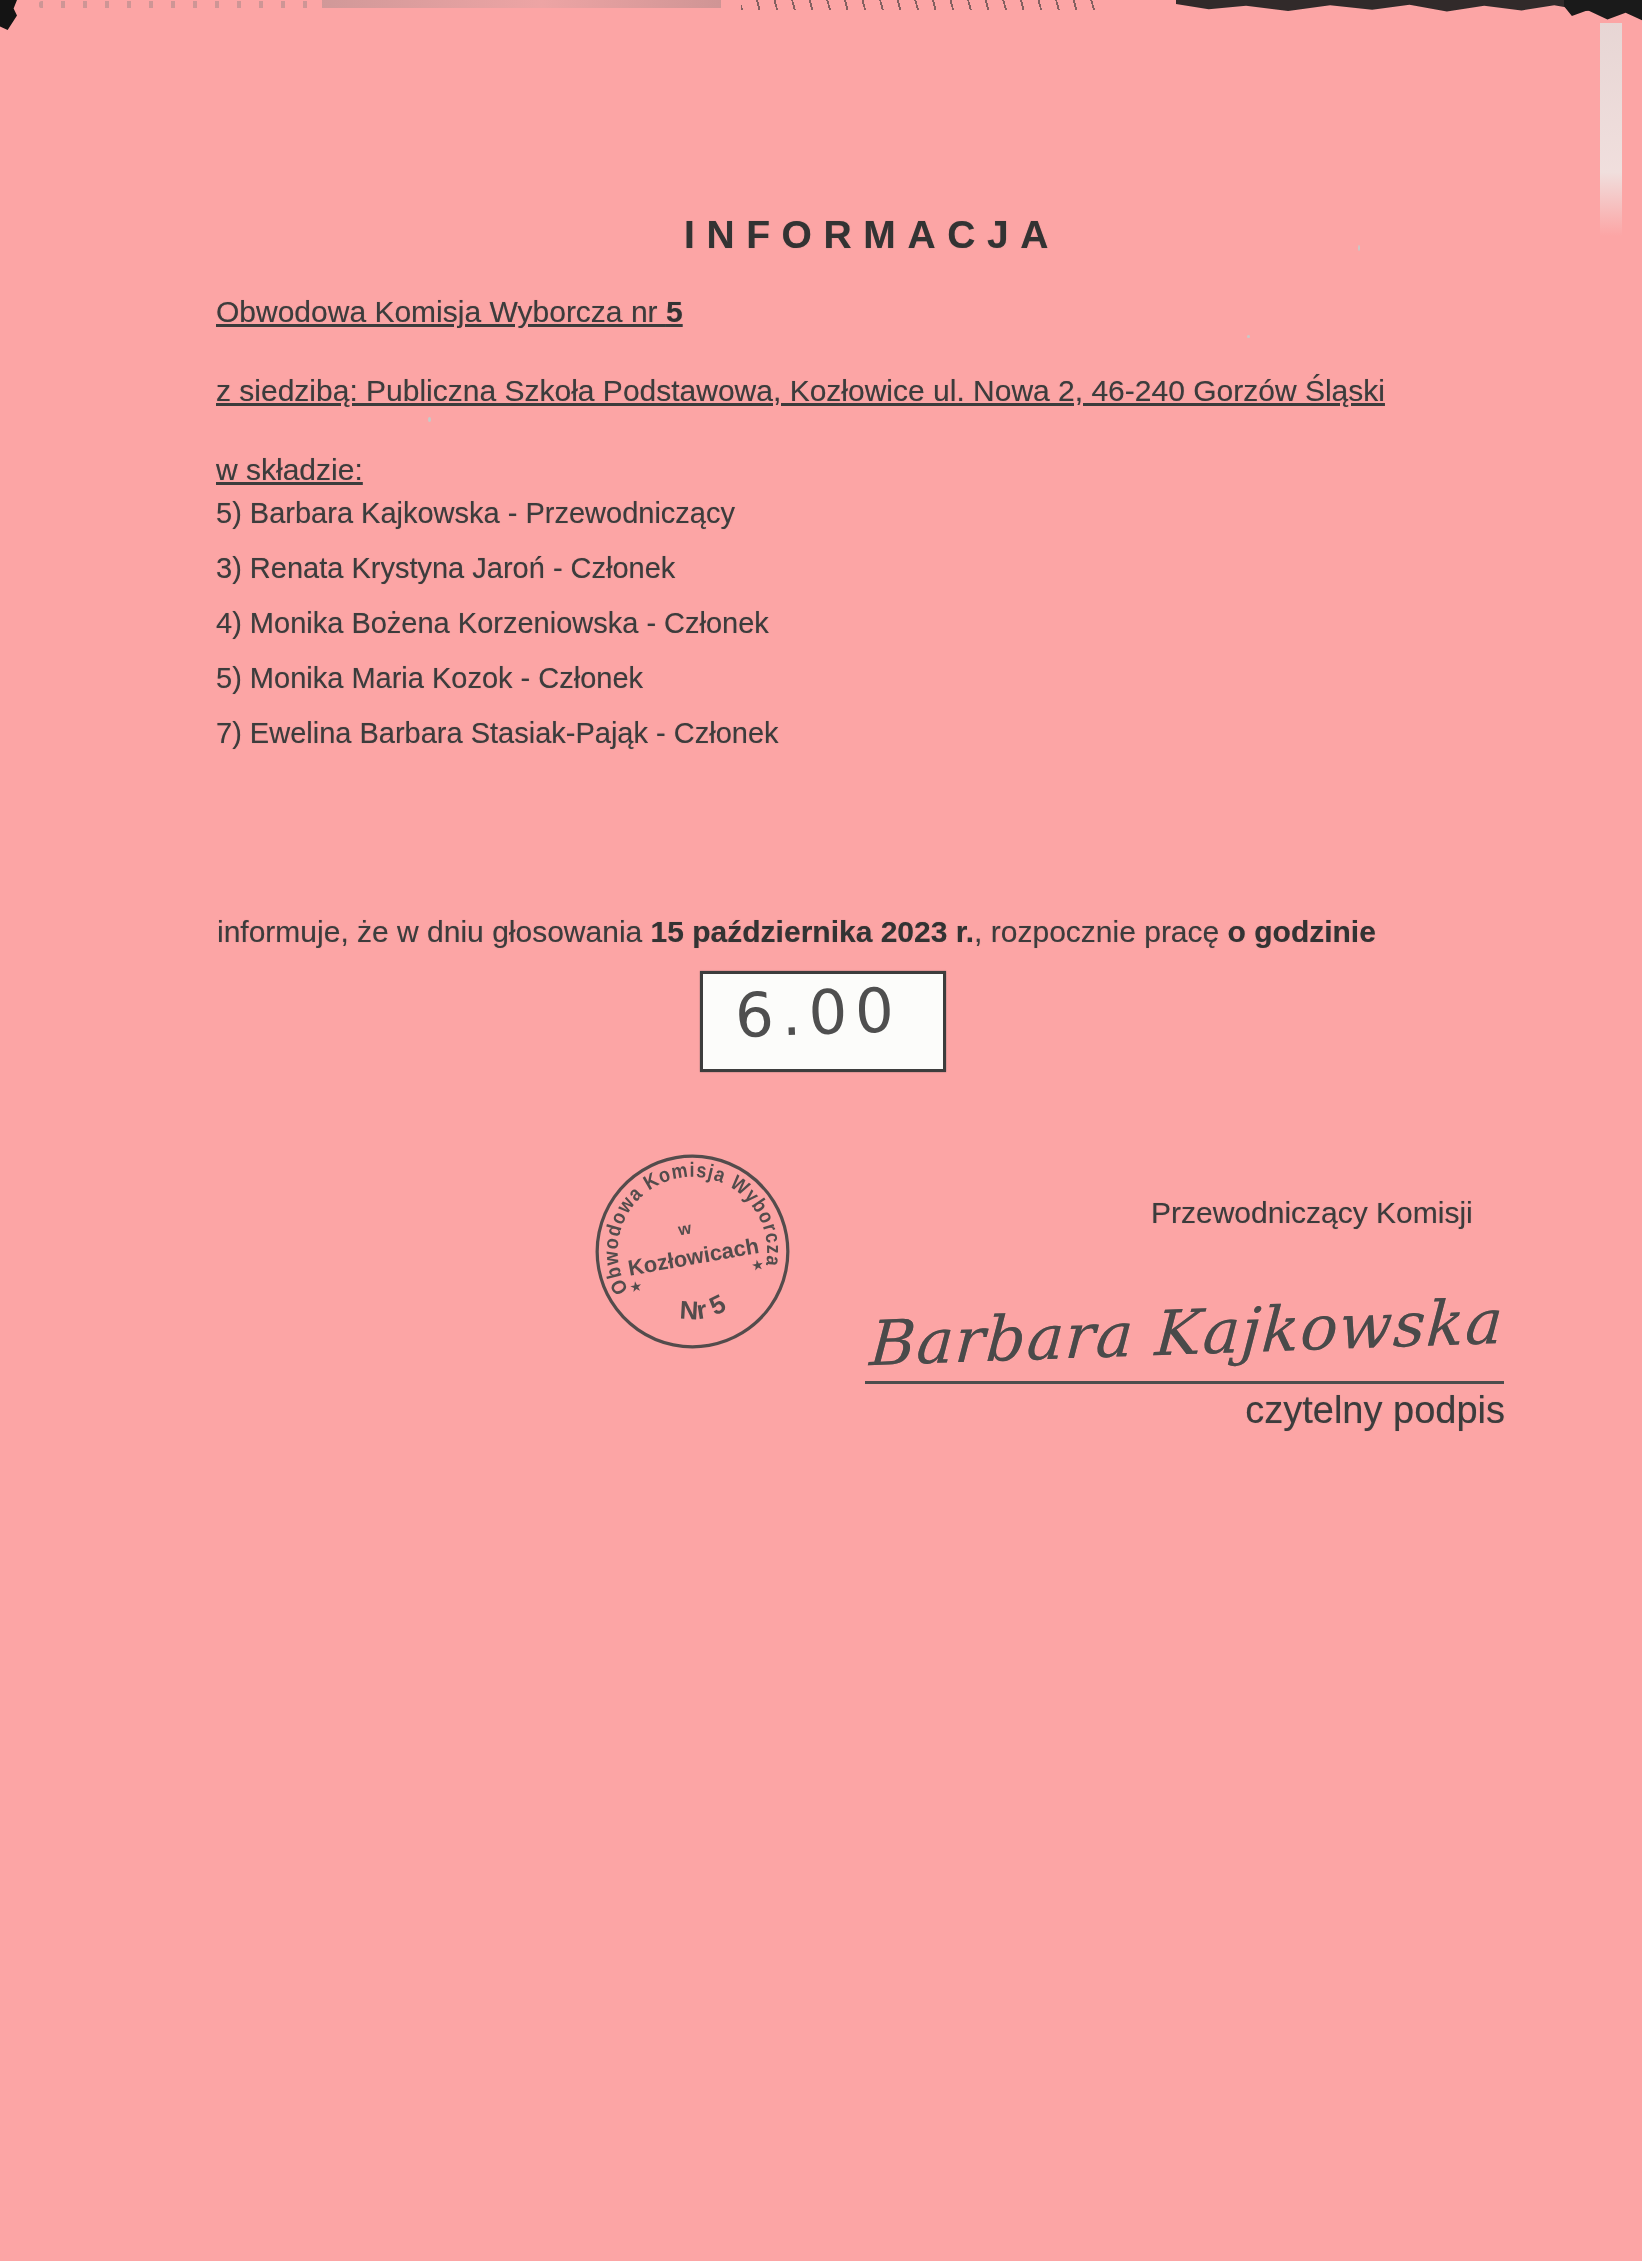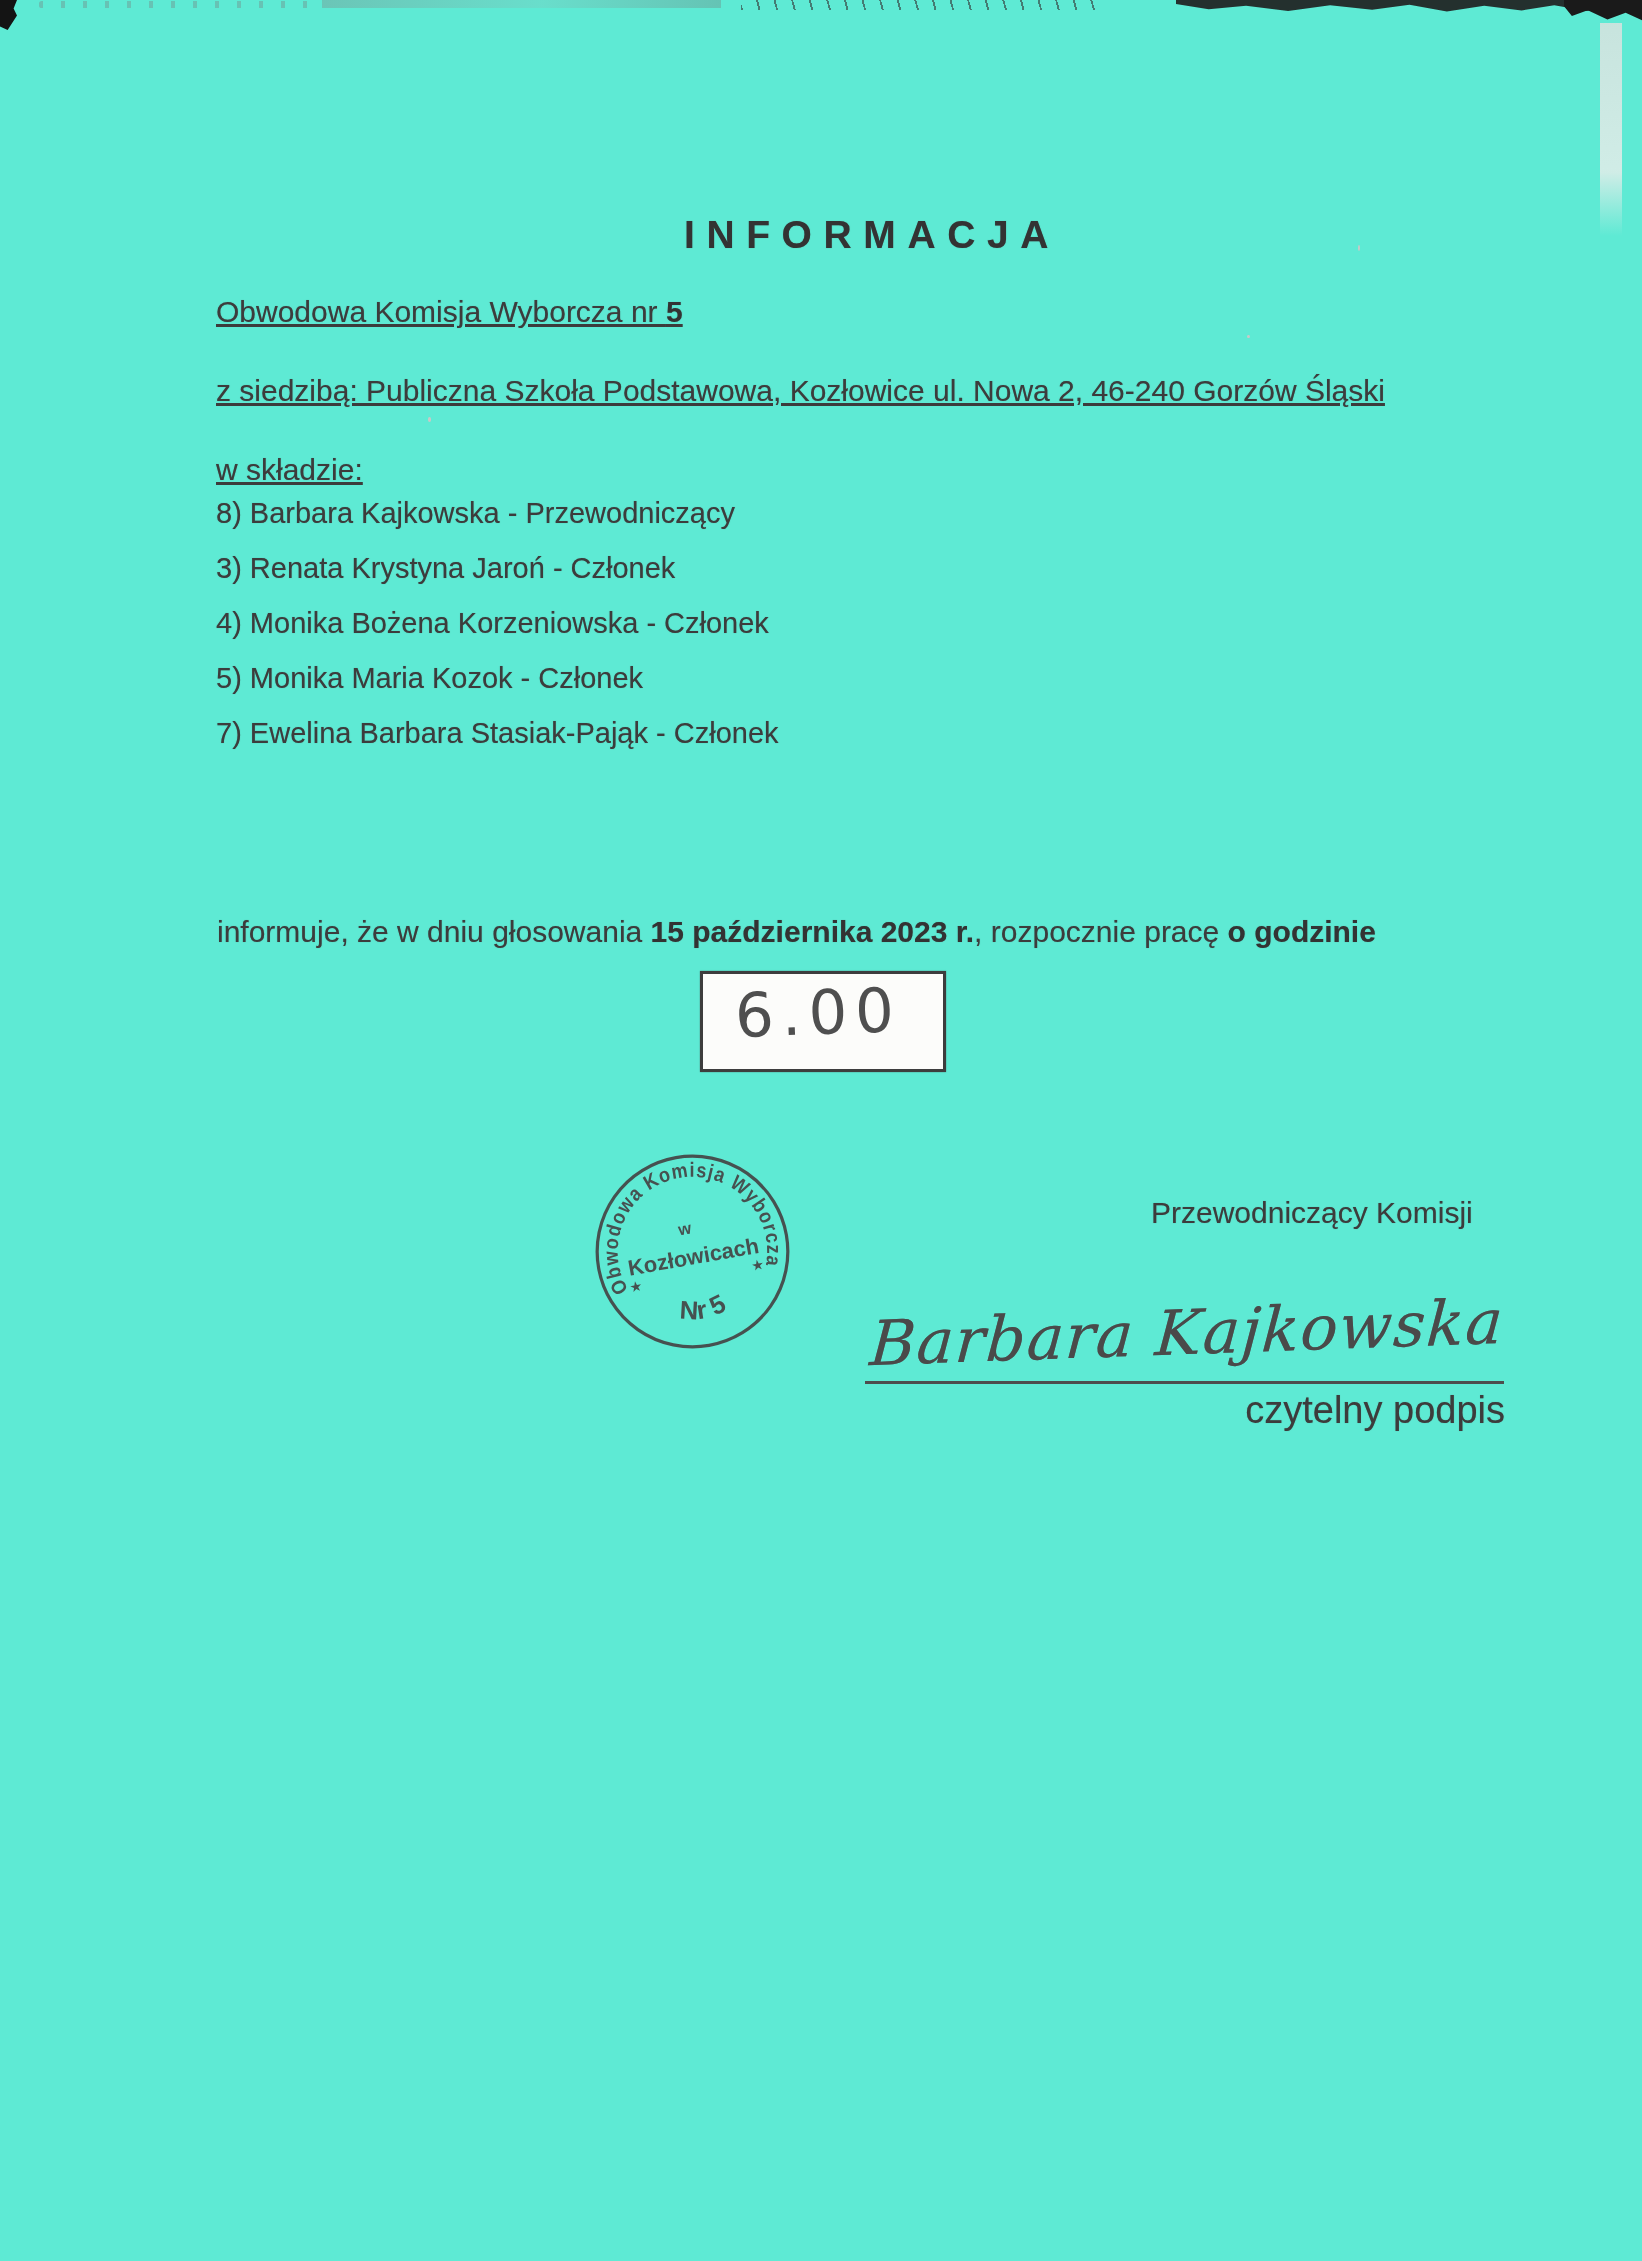--- a/index.html
+++ b/index.html
@@ -1,20 +1,20 @@
 <!DOCTYPE html>
 <html lang="pl" style="font-size:10.3px"><head>
 <meta charset="utf-8">
 <title>Skan dokumentu</title>
 <style>
   html,body{margin:0;padding:0;background:#e8e8e6;}
   .page{
     position:relative;
     width:1643px;height:2261px;
-    background:#5eead4;
+    background:#fca5a5;
     overflow:hidden;
     font-family:"Liberation Sans","DejaVu Sans",sans-serif;
     color:#3c3c3c;
   }
   .doc-text{ text-shadow:0 0 0.8px rgba(70,70,70,.5); }
   b{ font-weight:700; color:#333; }
 
   
   .artifact{ position:absolute; pointer-events:none; }
   .corner-black{ left:0; top:0; width:17px; height:30px; background:#141414;
@@ -110,21 +110,21 @@
 
   <h1 class="title doc-text">INFORMACJA</h1>
 
   <div class="intro doc-text">
     <p><span>Obwodowa Komisja Wyborcza nr </span><b>5</b></p>
     <p>z siedzibą: Publiczna Szkoła Podstawowa, Kozłowice ul. Nowa 2, 46-240 Gorzów Śląski</p>
     <p>w składzie:</p>
   </div>
 
   <div class="members doc-text">
-    <p>8) Barbara Kajkowska - Przewodniczący</p>
+    <p>5) Barbara Kajkowska - Przewodniczący</p>
     <p>3) Renata Krystyna Jaroń - Członek</p>
     <p>4) Monika Bożena Korzeniowska - Członek</p>
     <p>5) Monika Maria Kozok - Członek</p>
     <p>7) Ewelina Barbara Stasiak-Pająk - Członek</p>
   </div>
 
   <p class="announcement doc-text"><span>informuje, że w dniu głosowania </span><b>15 października 2023 r.</b><span>, rozpocznie pracę </span><b>o godzinie</b></p>
 
   <div class="time-box">
     <span class="handwritten-time">6.00</span>

